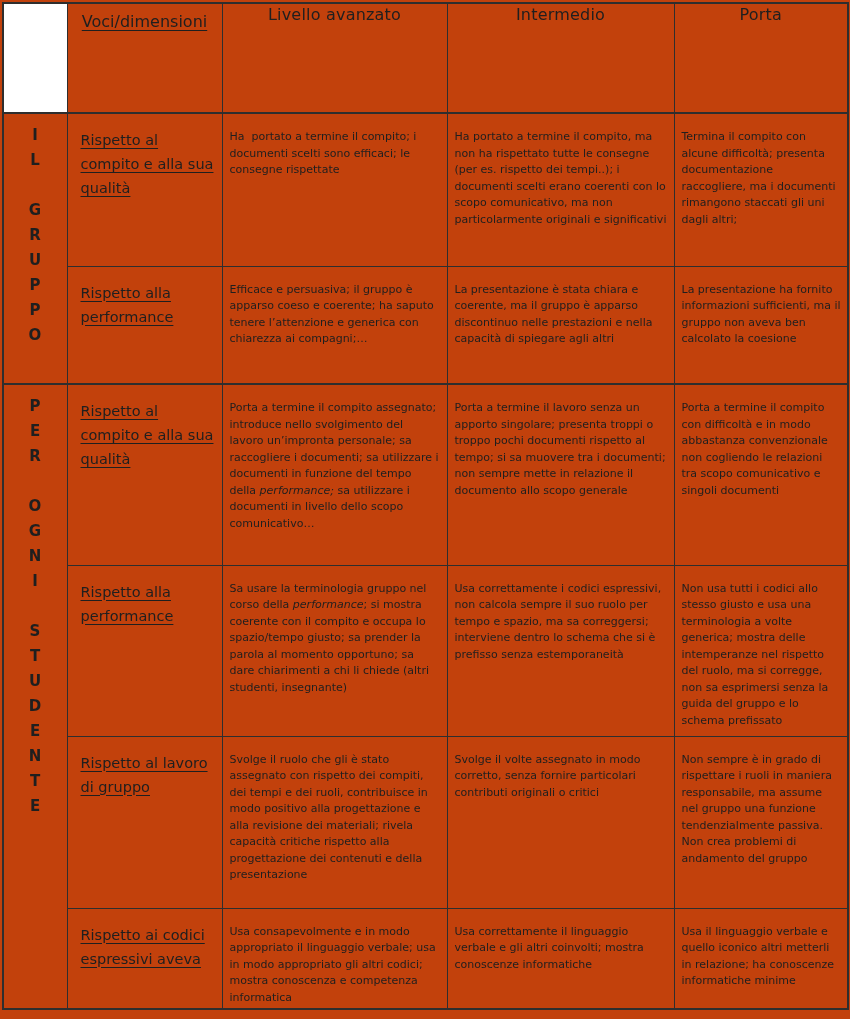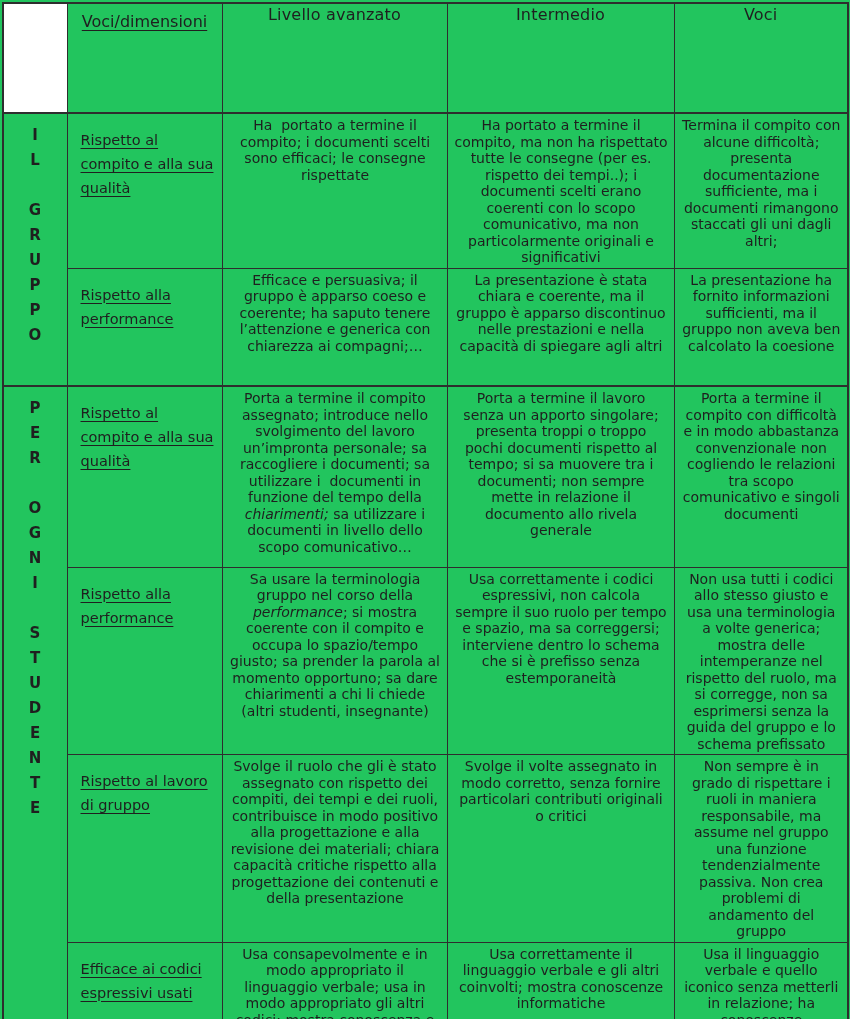--- a/index.html
+++ b/index.html
@@ -9,21 +9,21 @@
   }
   body {
     font-family: "DejaVu Sans", "Liberation Sans", sans-serif;
     color: #1f1f1f;
   }
   .page {
     width: 850px;
     height: 1019px;
     box-sizing: border-box;
     padding: 2px 2px;
-    background: #22c55e;
+    background: #c2410c;
   }
   table.rubric {
     width: 845px;
     border-collapse: collapse;
     table-layout: fixed;
     border: 2px solid #2e2e2e;
   }
   table.rubric td {
     border: 1px solid #2e2e2e;
     vertical-align: top;
@@ -66,25 +66,24 @@
     letter-spacing: 0.5px;
   }
   
   td.dim-cell {
     padding: 14px 4px 2px 13px;
     font-size: 14.5px;
     line-height: 24px;
   }
   
   td.rubric-cell {
-    padding: 3px 6px 2px 7px;
-    font-size: 14px;
+    padding: 15px 6px 2px 7px;
+    font-size: 11px;
     line-height: 16.5px;
     white-space: pre-wrap;
-    text-align: center;
   }
   .italic { font-style: italic; }
   
   tr.section-start td {
     border-top: 2px solid #2e2e2e;
   }
 </style>
 </head>
 <body>
 
@@ -99,39 +98,39 @@
     </colgroup>
 
     <tbody>
         <tr class="header-row" style="height:110px">
       <td class="corner-cell"></td>
       <td class="voci-header">
         <span class="u">Voci/dimensioni</span>
       </td>
       <td class="level-header">Livello avanzato</td>
       <td class="level-header">Intermedio</td>
-      <td class="level-header">Voci</td>
+      <td class="level-header">Porta</td>
     </tr>
 
     <tr style="height:153px">
       <td class="letters-cell" rowspan="2">I
 L
 
 G
 R
 U
 P
 P
 O</td>
       <td class="dim-cell">
         <span class="u">Rispetto al compito e alla sua qualità</span>
       </td>
       <td class="rubric-cell">Ha  portato a termine il compito; i documenti scelti sono efficaci; le consegne rispettate</td>
       <td class="rubric-cell">Ha portato a termine il compito, ma non ha rispettato tutte le consegne (per es. rispetto dei tempi..); i documenti scelti erano coerenti con lo scopo comunicativo, ma non particolarmente originali e significativi</td>
-      <td class="rubric-cell">Termina il compito con alcune difficoltà; presenta documentazione sufficiente, ma i documenti rimangono staccati gli uni dagli altri;</td>
+      <td class="rubric-cell">Termina il compito con alcune difficoltà; presenta documentazione raccogliere, ma i documenti rimangono staccati gli uni dagli altri;</td>
     </tr>
     <tr style="height:118px">
       <td class="dim-cell">
         <span class="u">Rispetto alla performance</span>
       </td>
       <td class="rubric-cell">Efficace e persuasiva; il gruppo è apparso coeso e coerente; ha saputo tenere l’attenzione e generica con chiarezza ai compagni;…</td>
       <td class="rubric-cell">La presentazione è stata chiara e coerente, ma il gruppo è apparso discontinuo nelle prestazioni e nella capacità di spiegare agli altri</td>
       <td class="rubric-cell">La presentazione ha fornito informazioni sufficienti, ma il gruppo non aveva ben calcolato la coesione</td>
     </tr>
 
@@ -149,43 +148,43 @@
 T
 U
 D
 E
 N
 T
 E</td>
       <td class="dim-cell">
         <span class="u">Rispetto al compito e alla sua qualità</span>
       </td>
-      <td class="rubric-cell"><span>Porta a termine il compito assegnato; introduce nello svolgimento del lavoro un’impronta personale; sa raccogliere i documenti; sa utilizzare i  documenti in funzione del tempo della </span><span class="italic">chiarimenti;</span><span> sa utilizzare i documenti in livello dello scopo comunicativo…</span></td>
-      <td class="rubric-cell">Porta a termine il lavoro senza un apporto singolare; presenta troppi o troppo pochi documenti rispetto al tempo; si sa muovere tra i documenti; non sempre mette in relazione il documento allo rivela generale</td>
+      <td class="rubric-cell"><span>Porta a termine il compito assegnato; introduce nello svolgimento del lavoro un’impronta personale; sa raccogliere i documenti; sa utilizzare i  documenti in funzione del tempo della </span><span class="italic">performance;</span><span> sa utilizzare i documenti in livello dello scopo comunicativo…</span></td>
+      <td class="rubric-cell">Porta a termine il lavoro senza un apporto singolare; presenta troppi o troppo pochi documenti rispetto al tempo; si sa muovere tra i documenti; non sempre mette in relazione il documento allo scopo generale</td>
       <td class="rubric-cell">Porta a termine il compito con difficoltà e in modo abbastanza convenzionale non cogliendo le relazioni tra scopo comunicativo e singoli documenti</td>
     </tr>
     <tr style="height:171px">
       <td class="dim-cell">
         <span class="u">Rispetto alla performance</span>
       </td>
       <td class="rubric-cell"><span>Sa usare la terminologia gruppo nel corso della </span><span class="italic">performance</span><span>; si mostra coerente con il compito e occupa lo spazio/tempo giusto; sa prender la parola al momento opportuno; sa dare chiarimenti a chi li chiede (altri studenti, insegnante)</span></td>
       <td class="rubric-cell">Usa correttamente i codici espressivi, non calcola sempre il suo ruolo per tempo e spazio, ma sa correggersi; interviene dentro lo schema che si è prefisso senza estemporaneità</td>
       <td class="rubric-cell">Non usa tutti i codici allo stesso giusto e usa una terminologia a volte generica; mostra delle intemperanze nel rispetto del ruolo, ma si corregge, non sa esprimersi senza la guida del gruppo e lo schema prefissato</td>
     </tr>
     <tr style="height:172px">
       <td class="dim-cell">
         <span class="u">Rispetto al lavoro di gruppo</span>
       </td>
-      <td class="rubric-cell">Svolge il ruolo che gli è stato assegnato con rispetto dei compiti, dei tempi e dei ruoli, contribuisce in modo positivo alla progettazione e alla revisione dei materiali; chiara capacità critiche rispetto alla progettazione dei contenuti e della presentazione</td>
+      <td class="rubric-cell">Svolge il ruolo che gli è stato assegnato con rispetto dei compiti, dei tempi e dei ruoli, contribuisce in modo positivo alla progettazione e alla revisione dei materiali; rivela capacità critiche rispetto alla progettazione dei contenuti e della presentazione</td>
       <td class="rubric-cell">Svolge il volte assegnato in modo corretto, senza fornire particolari contributi originali o critici</td>
       <td class="rubric-cell">Non sempre è in grado di rispettare i ruoli in maniera responsabile, ma assume nel gruppo una funzione tendenzialmente passiva. Non crea problemi di andamento del gruppo</td>
     </tr>
     <tr style="height:100px">
       <td class="dim-cell">
-        <span class="u">Efficace ai codici espressivi usati</span>
+        <span class="u">Rispetto ai codici espressivi aveva</span>
       </td>
       <td class="rubric-cell">Usa consapevolmente e in modo appropriato il linguaggio verbale; usa in modo appropriato gli altri codici; mostra conoscenza e competenza informatica</td>
       <td class="rubric-cell">Usa correttamente il linguaggio verbale e gli altri coinvolti; mostra conoscenze informatiche</td>
-      <td class="rubric-cell">Usa il linguaggio verbale e quello iconico senza metterli in relazione; ha conoscenze informatiche minime</td>
+      <td class="rubric-cell">Usa il linguaggio verbale e quello iconico altri metterli in relazione; ha conoscenze informatiche minime</td>
     </tr>
   </tbody>
     </table>
 </div>
 
 </body></html>

